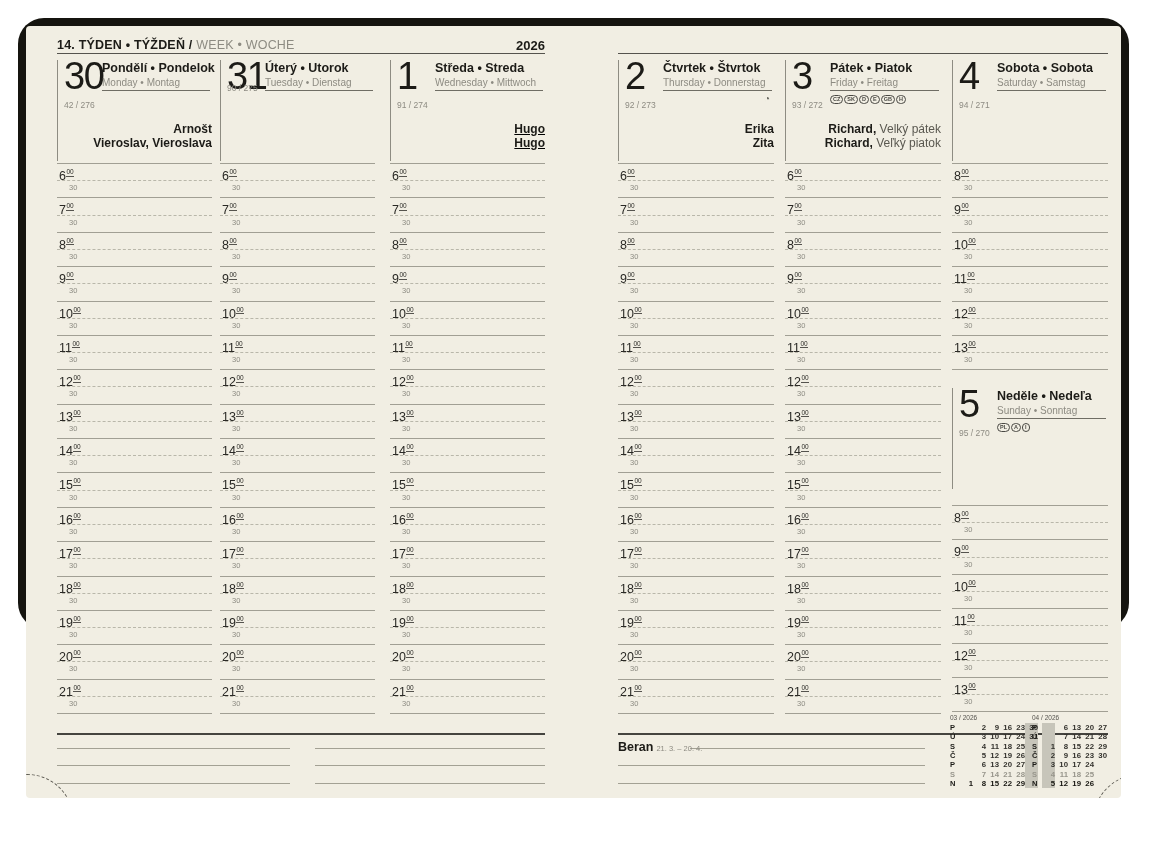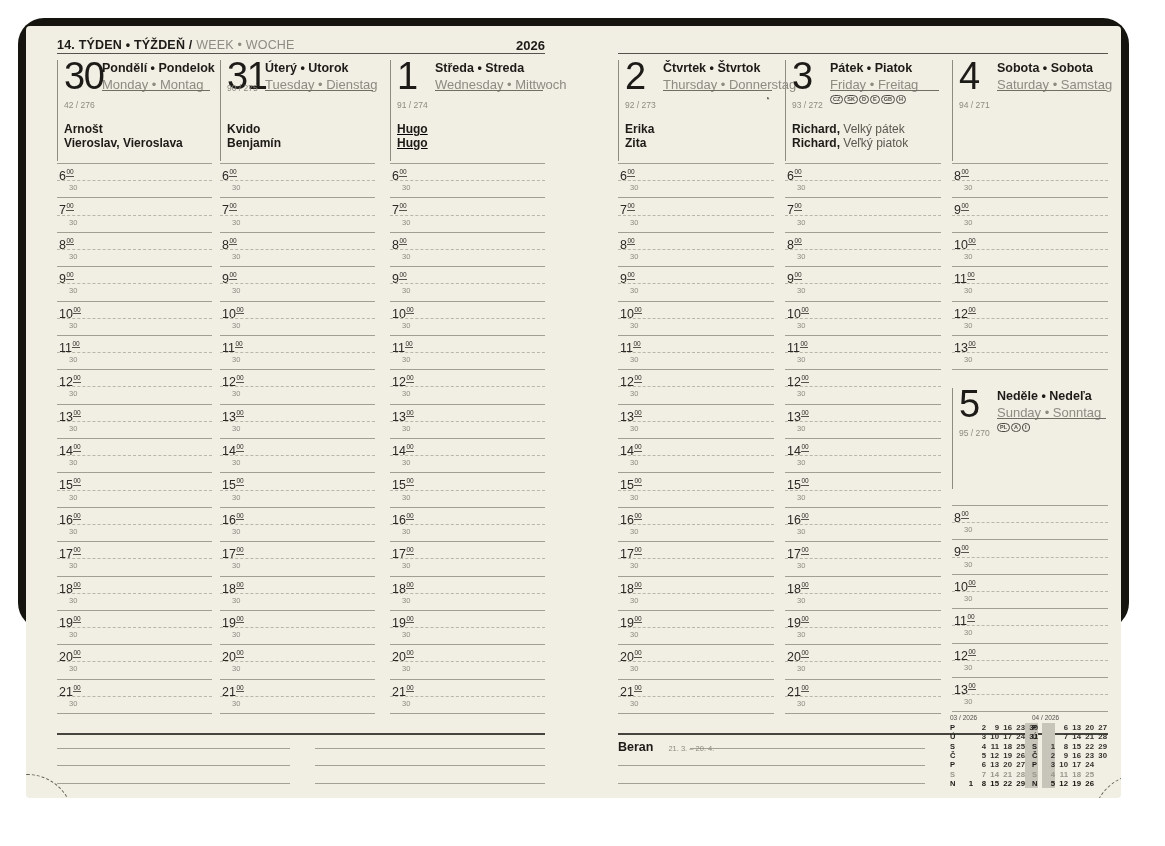--- a/index.html
+++ b/index.html
@@ -14,44 +14,44 @@
   .hdr .g{color:#8d8b82;font-weight:400;}
   .year{position:absolute;top:12px;font-size:13px;font-weight:700;color:#1c1b17;}
   .hdr-rule{position:absolute;top:27px;height:0;border-top:1.6px solid #55534e;}
   
   .day-col{position:absolute;top:0;height:772px;}
   .vline{position:absolute;left:0;width:1.3px;height:101px;background:#8e8c82;}
   .dnum{position:absolute;left:7px;font-size:38px;line-height:40px;font-weight:500;
     letter-spacing:-1.5px;color:#1c1b17;}
   .dcount{position:absolute;left:7px;font-size:8.5px;color:#8d8b82;}
   .dname{position:absolute;left:45px;font-size:12.5px;font-weight:700;color:#1c1b17;white-space:nowrap;}
-  .dsub{position:absolute;left:45px;font-size:13px;color:#8d8b82;white-space:nowrap;}
+  .dsub{position:absolute;left:45px;font-size:10px;color:#8d8b82;white-space:nowrap;}
   .nameline{position:absolute;left:45px;right:2px;border-top:1.4px solid #6f6d64;}
   .moon{position:absolute;right:4px;font-size:10px;color:#6b6a62;line-height:10px;}
   .badges{position:absolute;left:45px;display:flex;gap:1px;}
   .badge{display:inline-block;border:1px solid #4a4944;border-radius:7px;
     font-size:5.5px;font-weight:700;color:#4a4944;padding:0 2px;line-height:7px;height:7px;}
   .entries{position:absolute;left:7px;right:0;}
-  .entry{font-size:12px;line-height:13.5px;white-space:nowrap;}
+  .entry{font-size:12px;line-height:13.5px;white-space:nowrap;text-align:right;}
   .entry .b{font-weight:700;color:#1c1b17;}
   .entry .r{font-weight:400;color:#5a5850;}
   
   .grid{position:absolute;left:0;right:0;border-bottom:1.4px solid #a19f94;}
   .row{position:absolute;left:0;right:0;height:17.19px;}
   .row.hour{border-top:1.4px solid #a19f94;}
   .row.half{border-top:1px dashed #b9b7aa;}
   .tlabel{position:absolute;left:2px;top:1px;font-size:12.5px;font-weight:500;color:#2a2925;line-height:13px;}
   .sup{font-size:6.5px;vertical-align:6px;border-bottom:1px solid #55534e;padding-bottom:.5px;margin-left:.5px;}
   .half30{position:absolute;left:12px;top:2px;font-size:7.5px;color:#8d8b82;}
   
   .secline{position:absolute;height:0;border-top:2px solid #45443f;}
   .noteline{position:absolute;height:0;border-top:1.2px solid #a3a194;}
   .beran{position:absolute;white-space:nowrap;}
   .beran .b{font-size:12.5px;font-weight:700;color:#1c1b17;}
-  .beran .r{font-size:7.5px;color:#8d8b82;margin-left:15px;}
+  .beran .r{font-size:7.5px;color:#8d8b82;margin-left:3px;}
   
   .minical{position:absolute;top:687px;width:92px;}
   .mc-title{font-size:6.5px;color:#55534e;height:10px;line-height:10px;}
   .mc-band{position:absolute;top:10px;width:13px;background:#c7c5ba;}
   .mc-row{display:flex;height:9.3px;align-items:center;position:relative;}
   .mc-label{width:10px;font-weight:700;font-size:7.5px;color:#1c1b17;flex:none;}
   .mc-cell{width:13px;text-align:right;font-size:7.8px;font-weight:600;color:#33322d;flex:none;}
   .mc-row.sat .mc-label,.mc-row.sat .mc-cell{color:#97958b;}
   .mc-row.sun .mc-cell{font-weight:700;color:#15140f;}
   
@@ -183,24 +183,20 @@
             </div>
           </div>
         </div>
         <div class="day-col" style="left: 194px; width: 155px;">
           <div class="vline" style="top: 34px;"></div>
           <div class="dnum" style="top: 30px;">31</div>
           <div class="dcount" style="top: 57px;">90 / 275</div>
           <div class="dname" style="top: 35px;">Úterý • Utorok</div>
           <div class="dsub" style="top: 51px;">Tuesday • Dienstag</div>
           <div class="nameline" style="top: 64px;"></div>
-          <div class="entries" style="top: 97px;">
-            <div class="entry"><span class="b">Kvido</span></div>
-            <div class="entry"><span class="b">Benjamín</span></div>
-          </div>
           <div class="grid" style="top: 137px; height: 550px;">
             <div class="row hour" style="top: 0px;">
               <span class="tlabel">6<span class="sup">00</span></span>
             </div>
             <div class="row half" style="top: 17.1875px;">
               <span class="half30">30</span>
             </div>
             <div class="row hour" style="top: 34.375px;">
               <span class="tlabel">7<span class="sup">00</span></span>
             </div>

